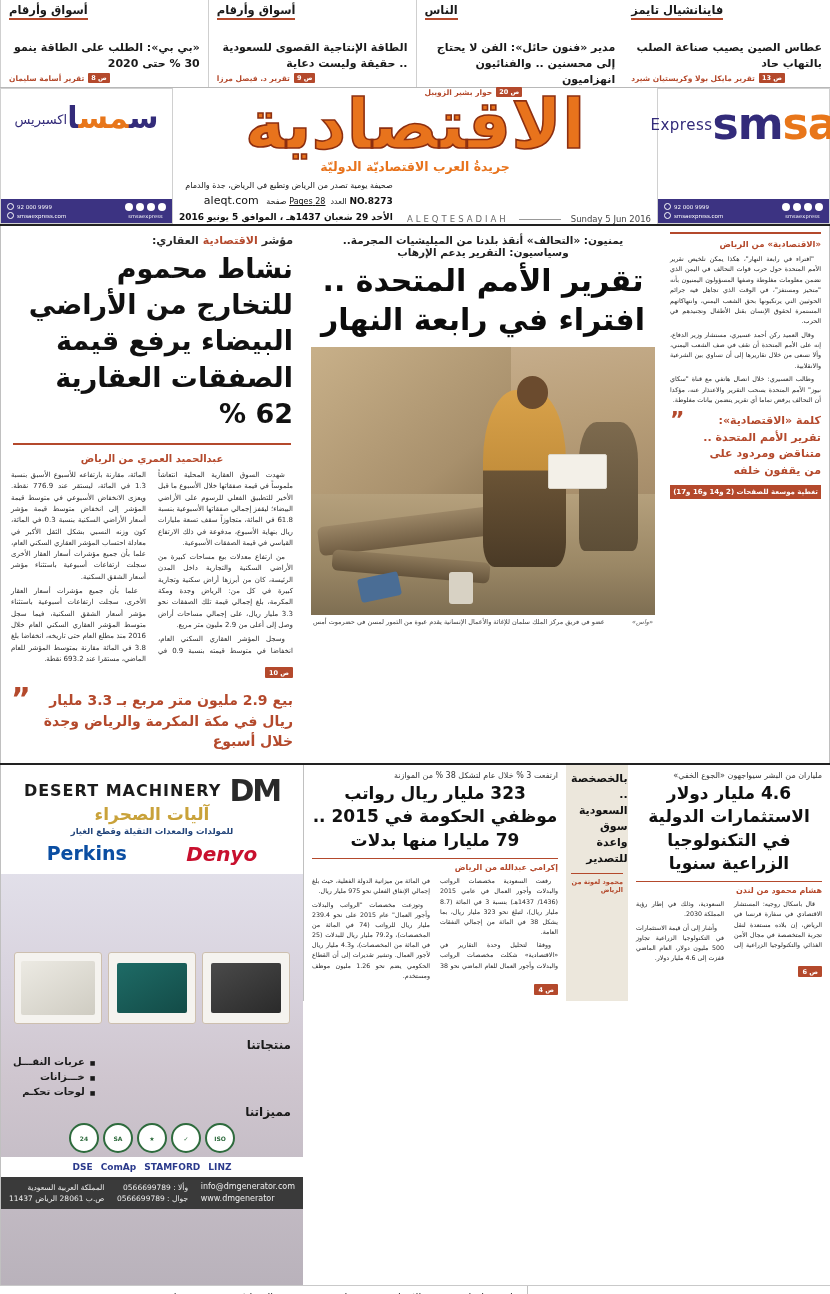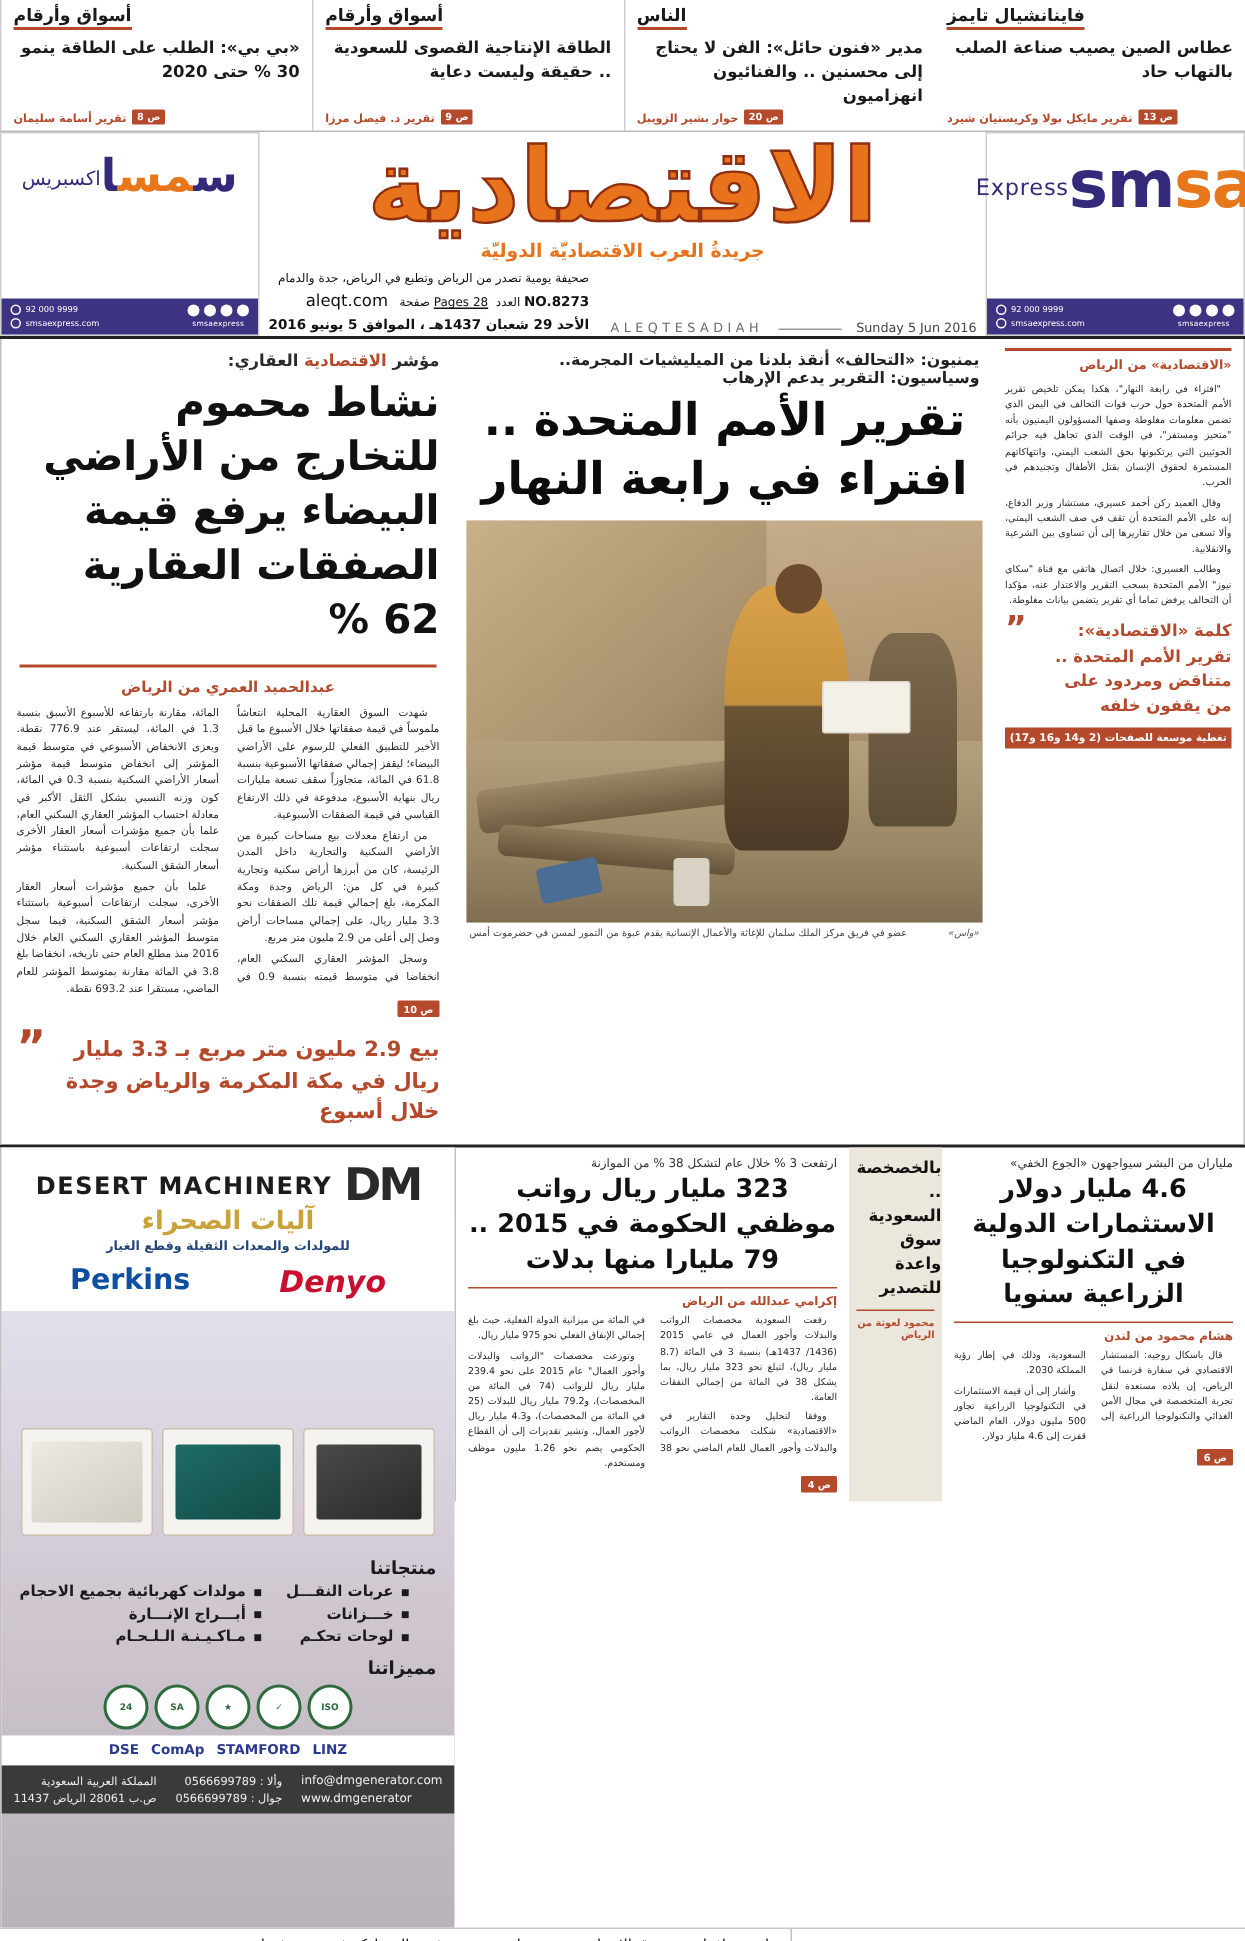--- a/index.html
+++ b/index.html
@@ -22,21 +22,21 @@
   .teaser {
     flex: 1 1 0; padding: 4px 8px 2px 8px;
     border-left: 1px solid #cfcfcf;
     display: flex; flex-direction: column; align-items: flex-end;
     text-align: right; direction: rtl; position: relative;
   }
   .teaser:first-child { border-left: none; }
   .teaser-kicker {
     font-size: 11.5px; font-weight: bold; color: #1a1a1a;
     border-bottom: 2.5px solid #b4492c; padding-bottom: 1px;
-    margin-bottom: 4px; line-height: 1.1;
+    margin-bottom: 20px; line-height: 1.1;
   }
   .teaser-head {
     font-size: 11px; color: #1a1a1a; line-height: 1.45;
     font-weight: 600; width: 100%;
   }
   .teaser-foot {
     margin-top: auto; display: flex; flex-direction: row-reverse;
     align-items: center; gap: 4px; padding-bottom: 2px;
   }
   .teaser-byline { font-size: 7.5px; color: #b4492c; font-weight: bold; }
@@ -142,21 +142,21 @@
   .quote-text {
     font-size: 14px; font-weight: bold; color: #b4492c; line-height: 1.45;
     text-align: right; flex: 1;
   }
   .page-chip {
     background: #b4492c; color: #fff; font-size: 6.5px; font-weight: bold;
     padding: 1.5px 4px; display:inline-flex; align-items:center; gap:2px;
     border-radius: 1px;
   }
   .story-kicker {
-    direction: rtl; font-size: 10.5px; color: #222;
+    direction: rtl; text-align: center; font-size: 10.5px; color: #222;
     padding: 8px 10px 3px 10px; font-weight: 600;
   }
   .story-head {
     direction: rtl; text-align: center; font-size: 30px; font-weight: 700;
     color: #0c0c0c; line-height: 1.3; padding: 0 10px 8px 10px;
   }
   .photo-wrap { padding: 0 8px; }
   .photo {
     width: 100%; height: 268px; position: relative; overflow: hidden;
     background: linear-gradient(170deg,#cbb393 0%,#b99f79 35%,#a88f6c 60%,#8d7b5e 100%);
@@ -563,25 +563,20 @@
           </div>
       </div>
       <div class="dm-prods">
         <h4>منتجاتنا</h4>
         <div class="dm-list">
           <ul>
             <li>عربات النقـــل</li>
             <li>خـــزانات</li>
             <li>لوحات تحكـم</li>
           </ul>
-          <ul>
-            <li>مولدات كهربائية بجميع الاحجام</li>
-            <li>أبـــراج الإنـــارة</li>
-            <li>مـاكـيـنـة الـلـحـام</li>
-          </ul>
         </div>
       </div>
       <div class="dm-feats">
         <h4>مميزاتنا</h4>
       </div>
       <div class="dm-badges">
         <span class="badge-c">ISO</span>
         <span class="badge-c">✓</span>
         <span class="badge-c">★</span>
         <span class="badge-c">SA</span>

